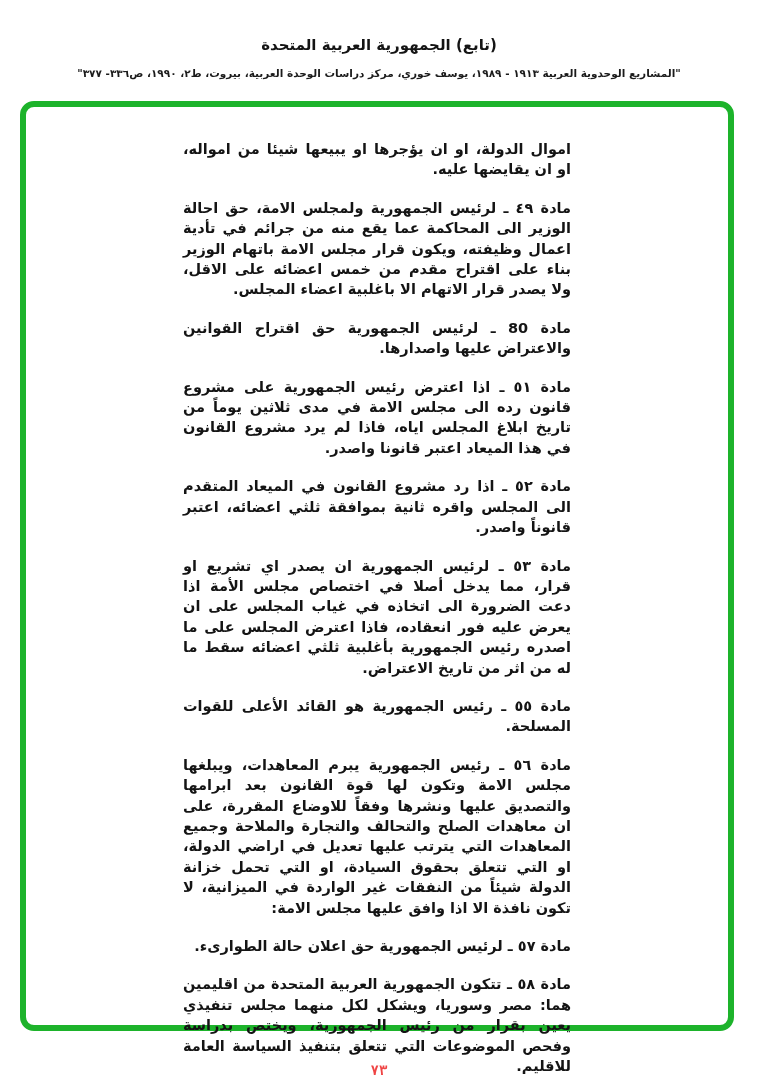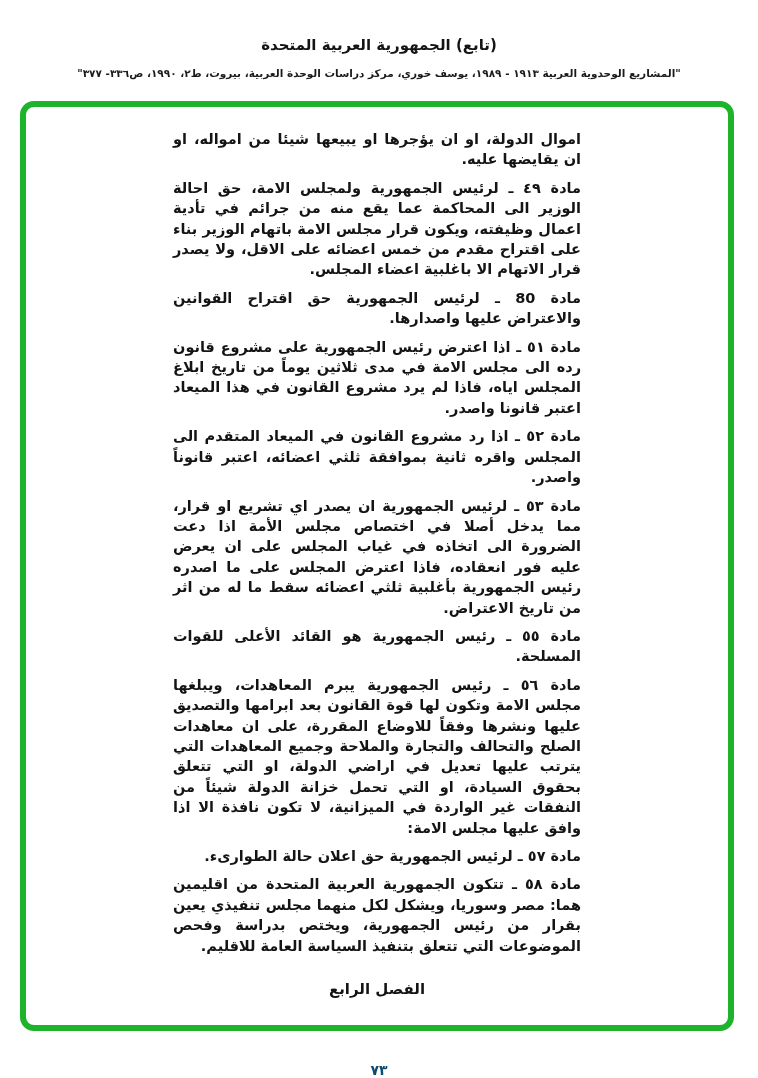--- a/index.html
+++ b/index.html
@@ -58,42 +58,43 @@
     left: 139px;
     width: 424px;
     direction: rtl;
     text-align: justify;
     font-weight: bold;
     font-size: 14.5px;
     line-height: 20.4px;
     color: #141414;
   }
   .content-column p {
-    margin: 8px;
+    margin: 18px;
     padding: 0;
   }
   .chapter-heading {
     text-align: center;
     margin-top: 22px;
     margin-bottom: 14px;
   }
   .chapter-heading div {
     font-size: 15px;
     line-height: 22px;
     font-weight: bold;
   }
   .page-number {
     position: absolute;
     top: 1062px;
     left: 0;
     width: 100%;
     text-align: center;
     font-weight: bold;
     font-size: 14px;
-    color: #0c4a6e;
+    color: #ef4444;
+    font-family: Liberation Mono, monospace;
   }
 </style>
 </head>
 <body>
 
 <div class="page">
 
   <div class="page-title">(تابع) الجمهورية العربية المتحدة</div>
 
   <div class="citation-line">"المشاريع الوحدوية العربية ١٩١٣ - ١٩٨٩، يوسف خوري، مركز دراسات الوحدة العربية، بيروت، ط٢، ١٩٩٠، ص٣٣٦- ٣٧٧"</div>

